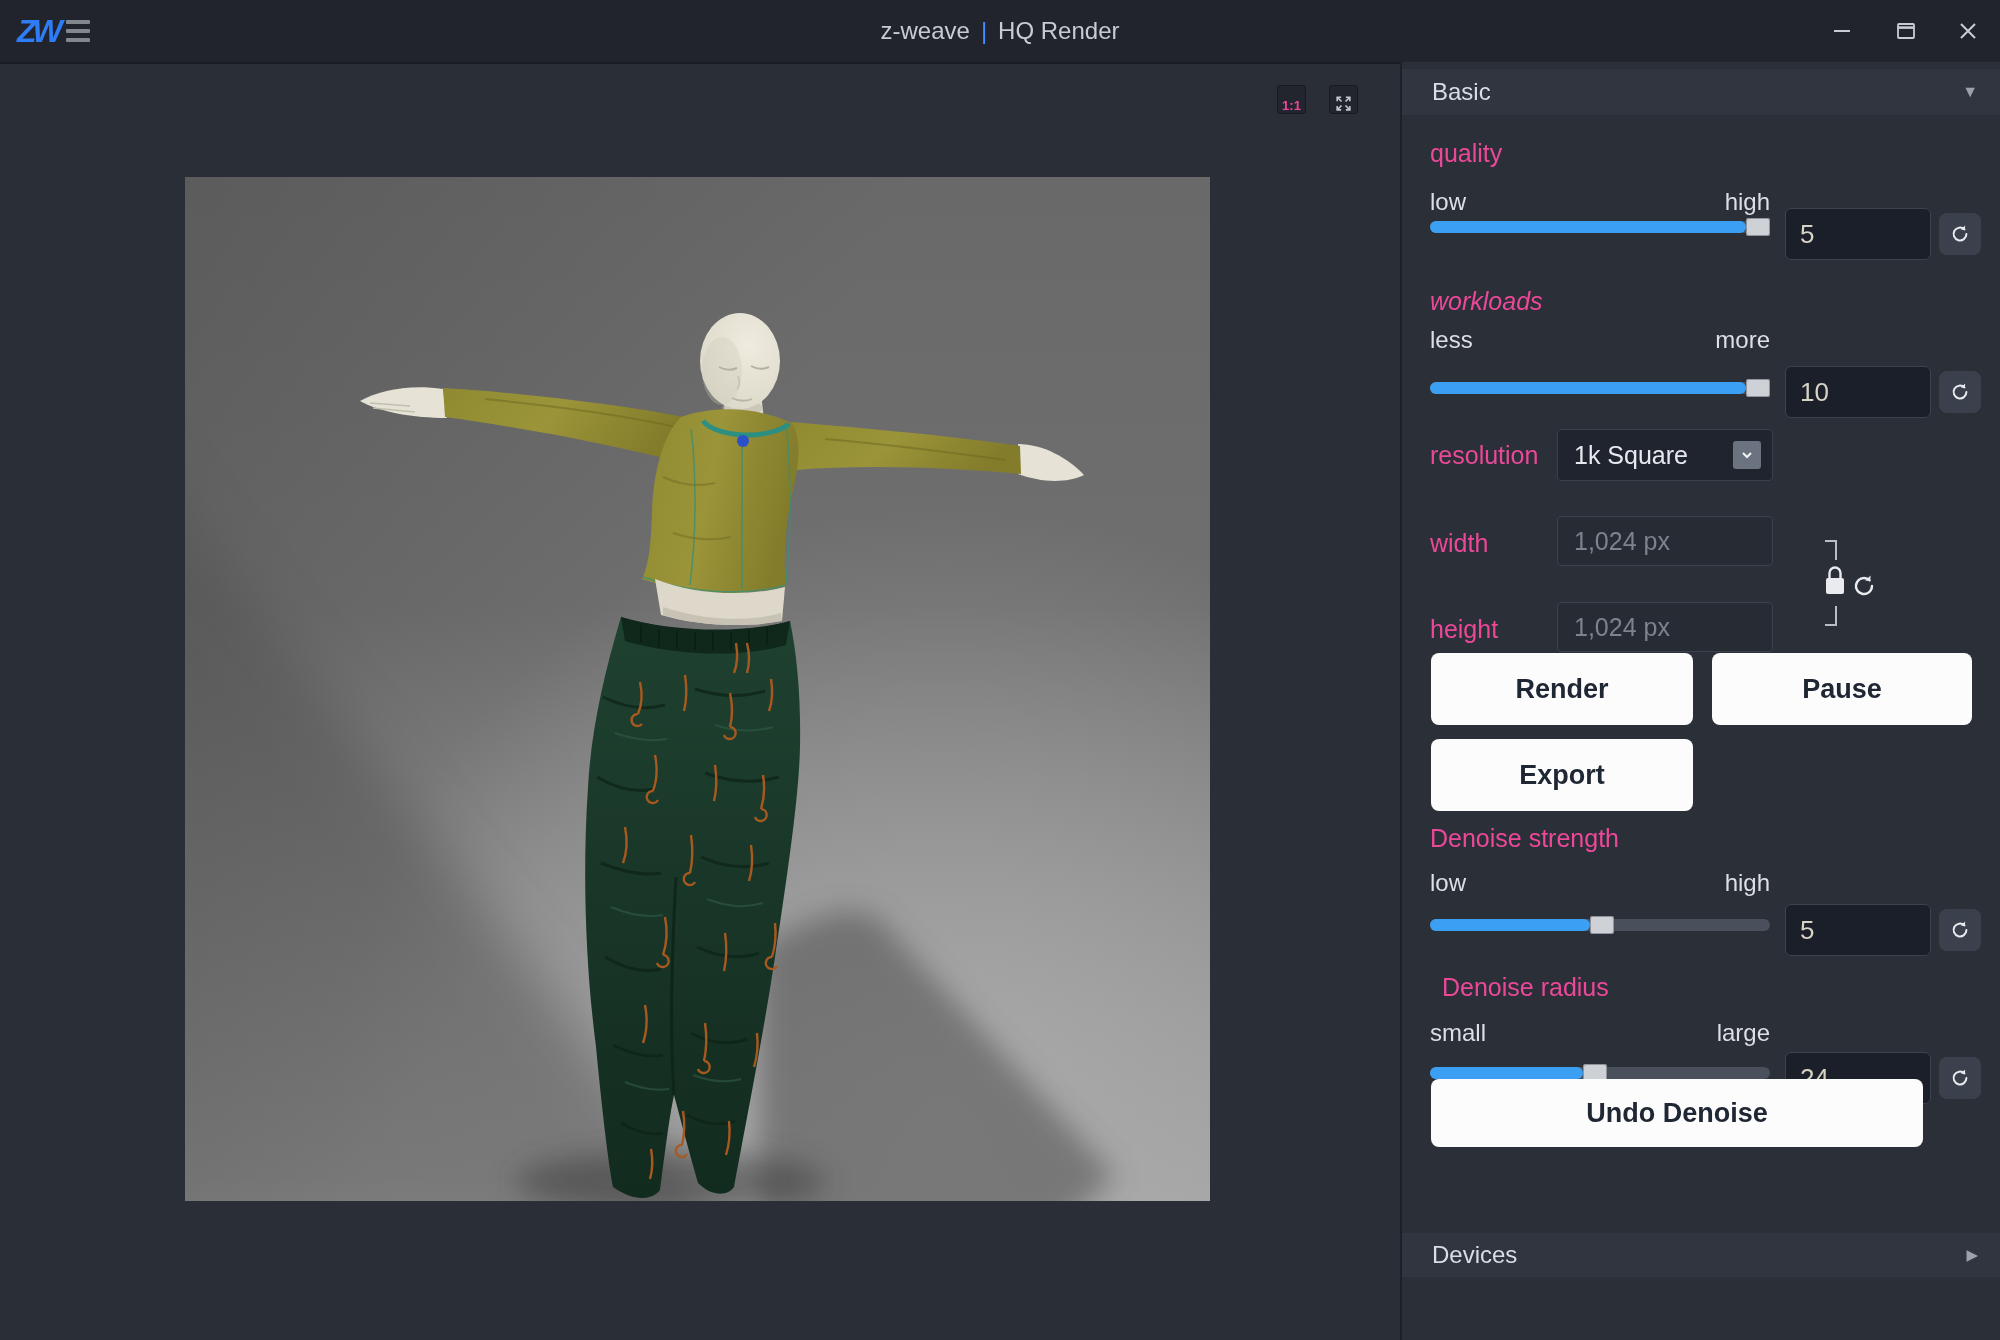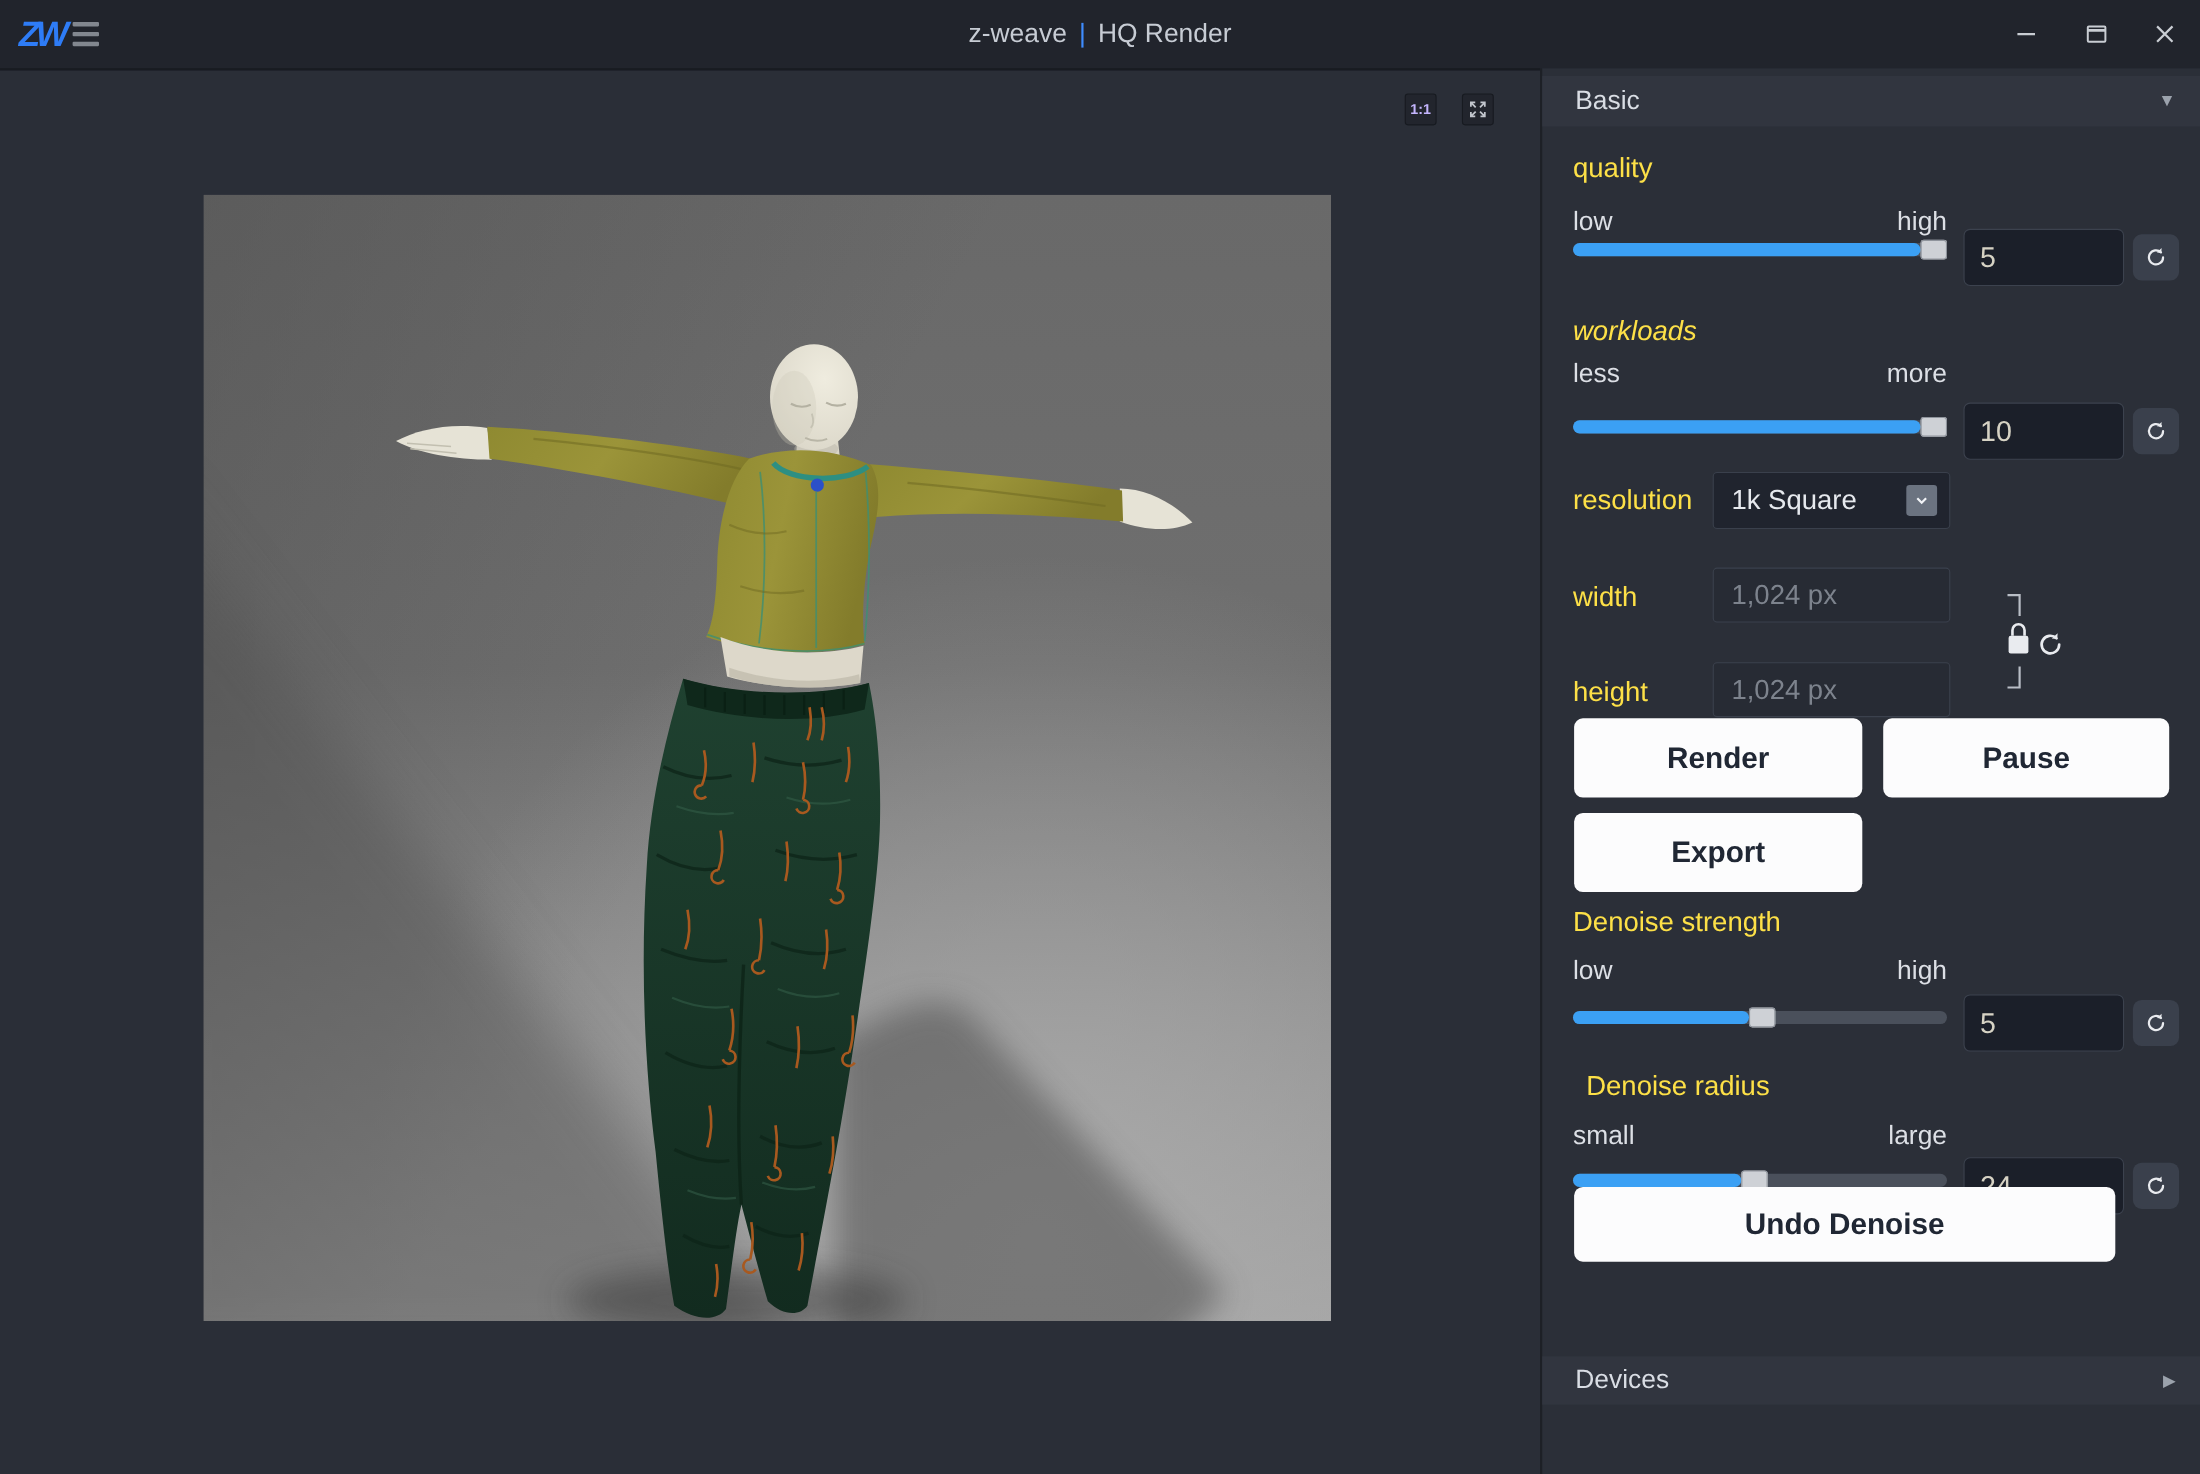--- a/index.html
+++ b/index.html
@@ -15,31 +15,31 @@
   .hamburger span{display:block;width:24px;height:4px;background:#82878f;border-radius:1px;}
   .app-title{position:absolute;left:0;top:0;width:100%;height:62px;display:flex;align-items:center;
              justify-content:center;gap:11px;font-size:24px;color:#c7ccd4;}
   .title-sep{color:#3f8cff;}
   .winbtn{position:absolute;top:14px;width:36px;height:34px;background:none;border:none;cursor:pointer;
           display:flex;align-items:center;justify-content:center;padding:0;}
 
   
   .render-stage{position:absolute;left:185px;top:177px;width:1025px;height:1024px;}
   .viewport-btn{position:absolute;width:29px;height:29px;background:#22252d;border:1px solid #171a20;
-                border-radius:3px;color:#c4b5fd;font-size:13px;font-weight:bold;display:flex;
-                align-items:center;justify-content:center;cursor:pointer;padding:0;}
+                border-radius:3px;color:#ec4899;font-size:13px;font-weight:bold;display:flex;
+                align-items:flex-end;justify-content:center;cursor:pointer;padding:0;}
 
   
   .panel{position:absolute;left:1400px;top:62px;width:600px;height:1278px;background:#2b2f38;
          border-left:2px solid #1d2026;box-sizing:border-box;}
   .sec-header{position:absolute;left:0;width:600px;height:46px;background:#31353f;display:flex;
               align-items:center;justify-content:space-between;padding:0 24px 0 30px;
               box-sizing:border-box;color:#d9dde4;font-size:24px;cursor:pointer;}
   .caret{color:#9ba2ac;font-size:16px;}
-  .plabel{position:absolute;left:28px;color:#fde047;font-size:25px;line-height:30px;}
+  .plabel{position:absolute;left:28px;color:#ec4899;font-size:25px;line-height:30px;}
   .range-labels{position:absolute;left:28px;width:340px;display:flex;justify-content:space-between;
                 color:#dcdfe5;font-size:24px;line-height:28px;}
   .slider{position:absolute;left:28px;width:340px;height:12px;border-radius:6px;background:#4a505b;cursor:pointer;}
   .slider .fill{position:absolute;left:0;top:0;height:12px;border-radius:6px;background:#3ba0f4;}
   .slider .handle{position:absolute;top:-3px;width:24px;height:18px;background:#ced1d6;
                   border-radius:3px;box-shadow:inset 0 0 0 1px #8f949c;cursor:grab;}
   .valbox{position:absolute;left:383px;width:146px;height:52px;background:#1b1f29;
           border:1px solid #3c424e;border-radius:6px;color:#d6d2c4;font-size:26px;
           padding:0 14px;box-sizing:border-box;font-family:inherit;outline:none;}
   .refresh{position:absolute;left:537px;width:42px;height:42px;background:#3a404c;border:none;

